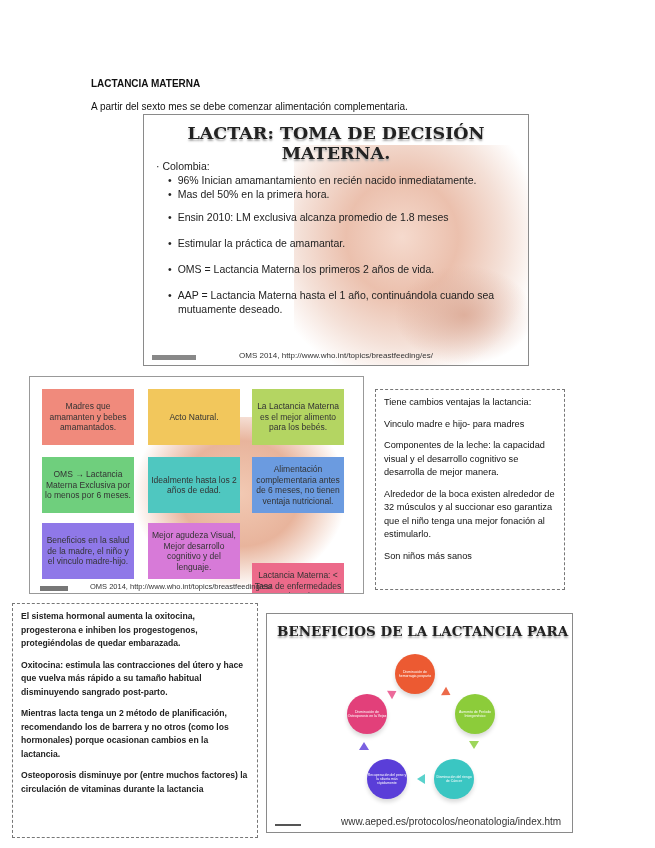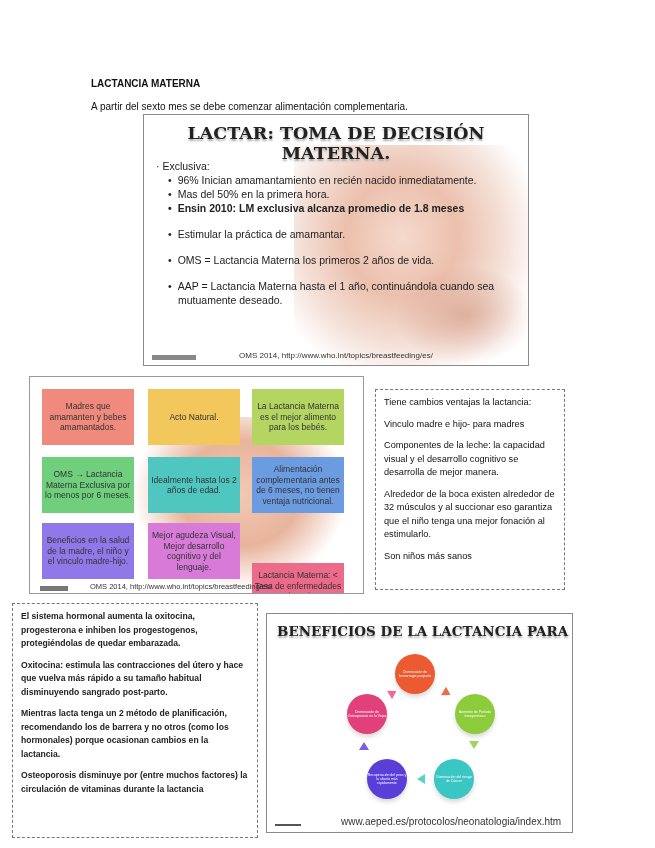--- a/index.html
+++ b/index.html
@@ -12,21 +12,21 @@
   .slide1 { left:143px; top:114px; width:386px; height:252px; border:1.5px solid #8a8a8a; background:#fff; overflow:hidden; box-sizing:border-box; }
   .slide1 .bgimg { position:absolute; left:150px; top:30px; width:240px; height:230px;
      background: radial-gradient(ellipse at 45% 40%, #f4d6c8 0%, #e9b9a4 30%, #f3ddd3 55%, rgba(255,255,255,0) 75%); opacity:.9; }
   .slide1 .bgimg2 { position:absolute; left:250px; top:150px; width:140px; height:100px;
      background: radial-gradient(ellipse at 50% 50%, #d9a48f 0%, rgba(255,255,255,0) 70%); opacity:.8; }
   .s1-title { position:absolute; left:0; right:0; top:8px; text-align:center; font-family:"DejaVu Serif", serif; font-weight:bold; font-size:17.5px; color:#222; text-shadow:0 2px 2px #aaa; }
   .s1-body { position:absolute; left:12px; top:44px; right:8px; font-size:10.5px; color:#222; line-height:14px; }
   .s1-body .lvl1 { margin-left:0; }
   .s1-body ul { margin:0; padding-left:22px; list-style:none; }
   .s1-body li::before { content:"•"; margin-right:6px; margin-left:-10px; }
-  .s1-body li.bold { font-weight:bold; }
+  .s1-body li.bold { font-weight:normal;margin-top:9px; }
   .s1-body .gap { height:12px; }
   .s1-src { position:absolute; left:95px; bottom:5px; font-size:8px; color:#333; }
   .s1-bar { position:absolute; left:8px; bottom:5px; width:44px; height:5px; background:#888; }
 
   
   .slide2 { left:29px; top:376px; width:335px; height:218px; border:1px solid #999; background:#fff; box-sizing:border-box; overflow:hidden; }
   .slide2 .face { position:absolute; left:105px; top:40px; width:210px; height:170px; background:radial-gradient(ellipse at 50% 45%, #f2c9b3 0%, #e8b49c 40%, rgba(255,255,255,0) 72%); }
   .tile { position:absolute; width:92px; height:56px; display:flex; align-items:center; justify-content:center; text-align:center; font-size:8.5px; line-height:10.5px; color:#333; box-sizing:border-box; padding:2px; }
   .s2-src { position:absolute; left:60px; bottom:2px; font-size:7.5px; color:#333; }
   .s2-bar { position:absolute; left:10px; bottom:2px; width:28px; height:5px; background:#777; }
@@ -51,21 +51,21 @@
 <body>
 
 <div class="abs heading">LACTANCIA MATERNA</div>
 <div class="abs intro">A partir del sexto mes se debe comenzar alimentación complementaria.</div>
 
 <div class="abs slide1">
   <div class="bgimg"></div>
   <div class="bgimg2"></div>
   <div class="s1-title">LACTAR: TOMA DE DECISIÓN MATERNA.</div>
   <div class="s1-body">
-    <div class="lvl1">· <span>Exclusiva:</span></div>
+    <div class="lvl1">· <span>Colombia:</span></div>
     <ul>
       <li>96% Inician amamantamiento en recién nacido inmediatamente.</li>
       <li>Mas del 50% en la primera hora.</li>
       <li class="bold">Ensin 2010: LM exclusiva alcanza promedio de 1.8 meses</li>
     </ul>
     <div class="gap"></div>
     <ul>
       <li>Estimular la práctica de amamantar.</li>
     </ul>
     <div class="gap"></div>

